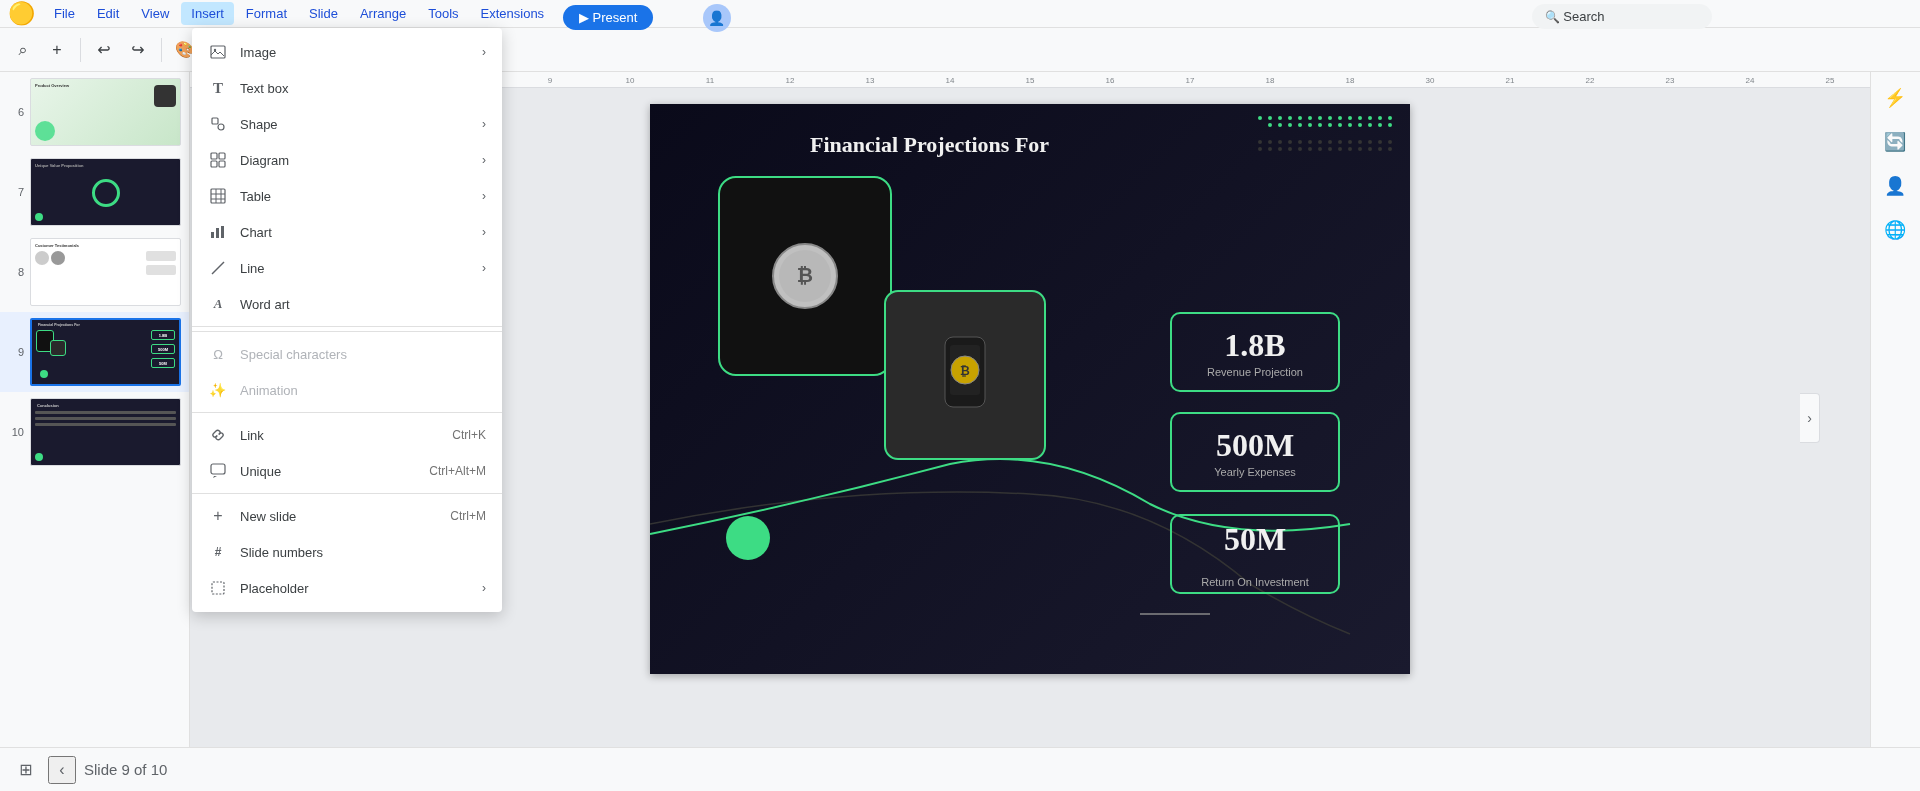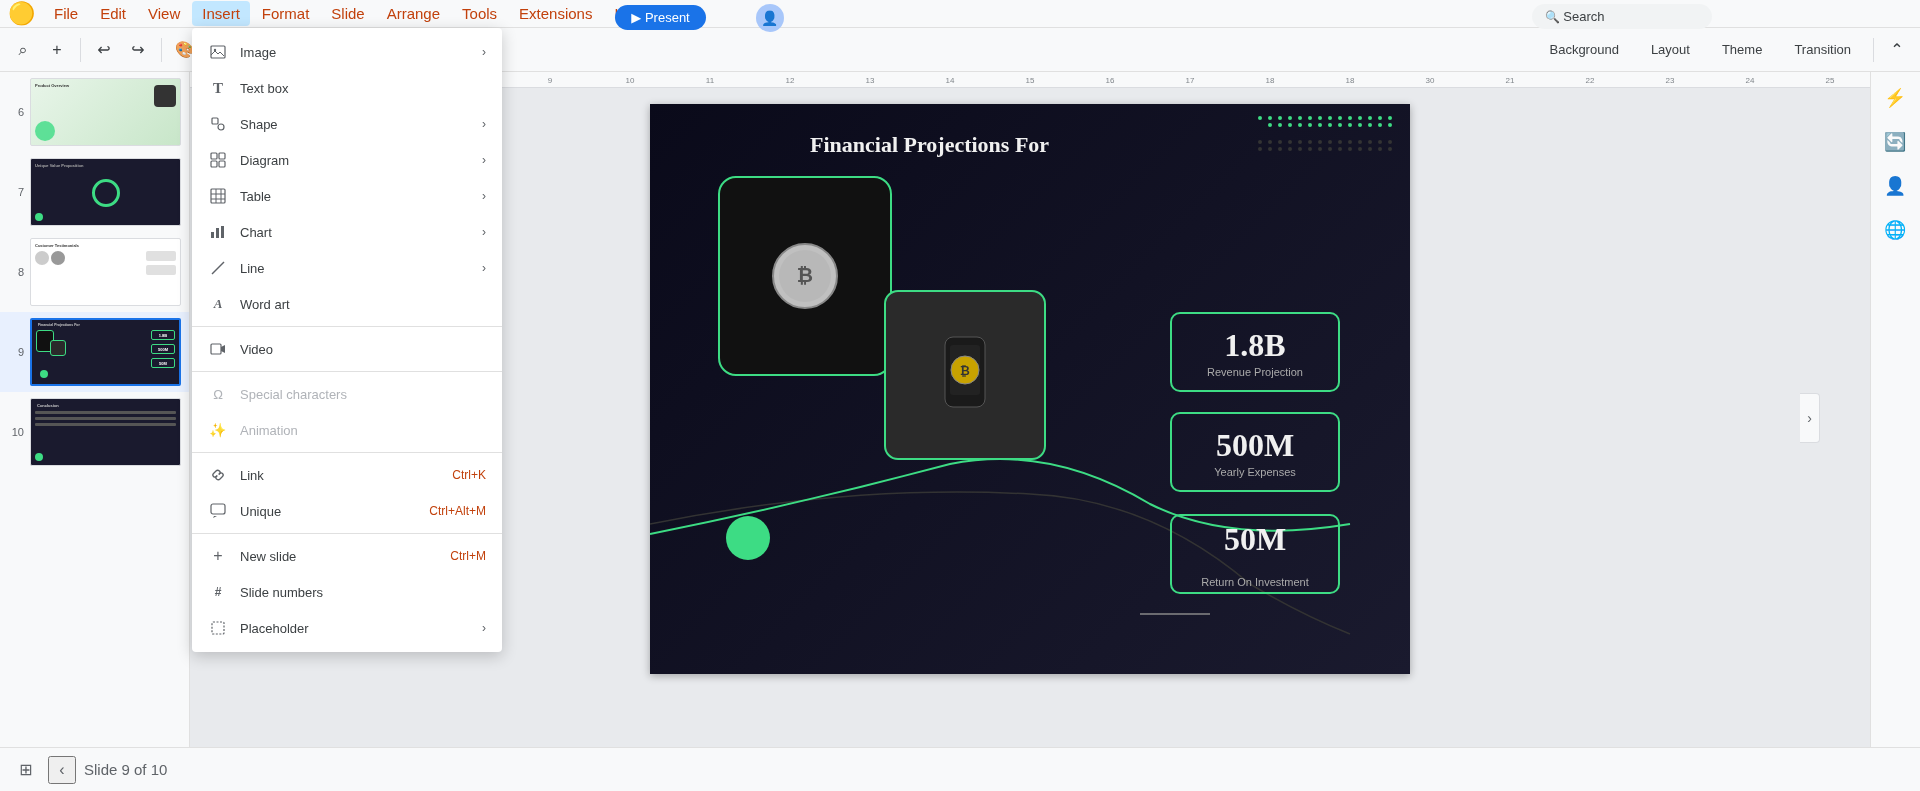--- a/index.html
+++ b/index.html
@@ -6,21 +6,21 @@
     body { font-family: 'Arial', sans-serif; background: #f1f3f4; width: 1920px; height: 791px; overflow: hidden; position: relative; }
 
     
     .menu-bar {
       position: absolute; top: 0; left: 0; right: 0; height: 28px;
       background: #f8f9fa; display: flex; align-items: center;
       padding: 0 8px; gap: 2px; z-index: 100;
       border-bottom: 1px solid #e0e0e0;
     }
     .menu-item {
-      padding: 4px 10px; font-size: 15px; color: #c2410c;
+      padding: 4px 10px; font-size: 13px; color: #1d4ed8;
       cursor: pointer; border-radius: 4px;
     }
     .menu-item:hover, .menu-item.active { background: #e8eaed; }
     .menu-item.active { background: #c2e7ff; }
     .app-logo {
       width: 28px; height: 28px; margin-right: 6px;
       display: flex; align-items: center; justify-content: center;
     }
 
     
@@ -109,21 +109,21 @@
       display: flex; align-items: center; padding: 8px 16px;
       cursor: pointer; gap: 12px; font-size: 13px; color: #3c4043;
       min-height: 36px;
     }
     .menu-row.disabled { color: #b0b3b8; cursor: default; }
     .menu-icon {
       width: 20px; height: 20px; display: flex; align-items: center;
       justify-content: center; font-size: 14px; flex-shrink: 0; color: #5f6368;
     }
     .menu-label { flex: 1; }
-    .menu-shortcut { font-size: 12px; color: #c2410c; margin-left: auto; }
+    .menu-shortcut { font-size: 12px; color: #737373; margin-left: auto; }
     .menu-arrow { font-size: 12px; color: #5f6368; margin-left: auto; }
     .menu-divider { height: 1px; background: #e0e0e0; margin: 4px 0; }
 
     
     .menu-item-insert { background: #e8eaed; text-align: center; }
 
     
     .sp6 { background: linear-gradient(135deg, #e8f5e9, #c8e6c9); }
     .sp7 { background: #1a1a2e; }
     .sp8 { background: #fff; }
@@ -213,30 +213,20 @@
     <span>↩</span>
   </button>
   <button class="toolbar-btn">
     <span>↪</span>
   </button>
   <div class="toolbar-sep"></div>
   <button class="toolbar-btn">
     <span>🎨</span>
   </button>
 
-  <div style="margin-left:auto;display:flex;align-items:center;gap:4px;">
-    <button class="slide-toolbar-btn">Background</button>
-    <button class="slide-toolbar-btn">Layout</button>
-    <button class="slide-toolbar-btn">Theme</button>
-    <button class="slide-toolbar-btn">Transition</button>
-    <div class="toolbar-sep"></div>
-    <button class="toolbar-btn">
-      <span>⌃</span>
-    </button>
-  </div>
 </div>
 
 <div class="ruler-top">
   <span class="r-tick">5</span>
   <span class="r-tick">6</span>
   <span class="r-tick">7</span>
   <span class="r-tick">8</span>
   <span class="r-tick">9</span>
   <span class="r-tick">10</span>
   <span class="r-tick">11</span>
@@ -536,29 +526,20 @@
     <span class="menu-arrow">›</span>
   </div>
 
   <div class="menu-row">
     <span class="menu-icon" style="font-family:serif;font-size:13px;font-weight:bold;color:#5f6368;font-style:italic;">A</span>
     <span class="menu-label">Word art</span>
   </div>
 
   <div class="menu-divider"></div>
 
-  <div class="menu-row">
-    <span class="menu-icon">
-      <svg width="16" height="16" viewBox="0 0 16 16">
-          <rect x="1" y="3" width="10" height="10" rx="1" fill="none" stroke="#5f6368" stroke-width="1.2"></rect>
-          <path d="M11 6 L15 4 L15 12 L11 10 Z" fill="#5f6368"></path>
-        </svg>
-    </span>
-    <span class="menu-label">Video</span>
-  </div>
 
 
   <div class="menu-divider"></div>
 
   <div class="menu-row disabled">
     <span class="menu-icon" style="color:#b0b3b8;font-size:13px;">Ω</span>
     <span class="menu-label">Special characters</span>
   </div>
 
   <div class="menu-row disabled">

